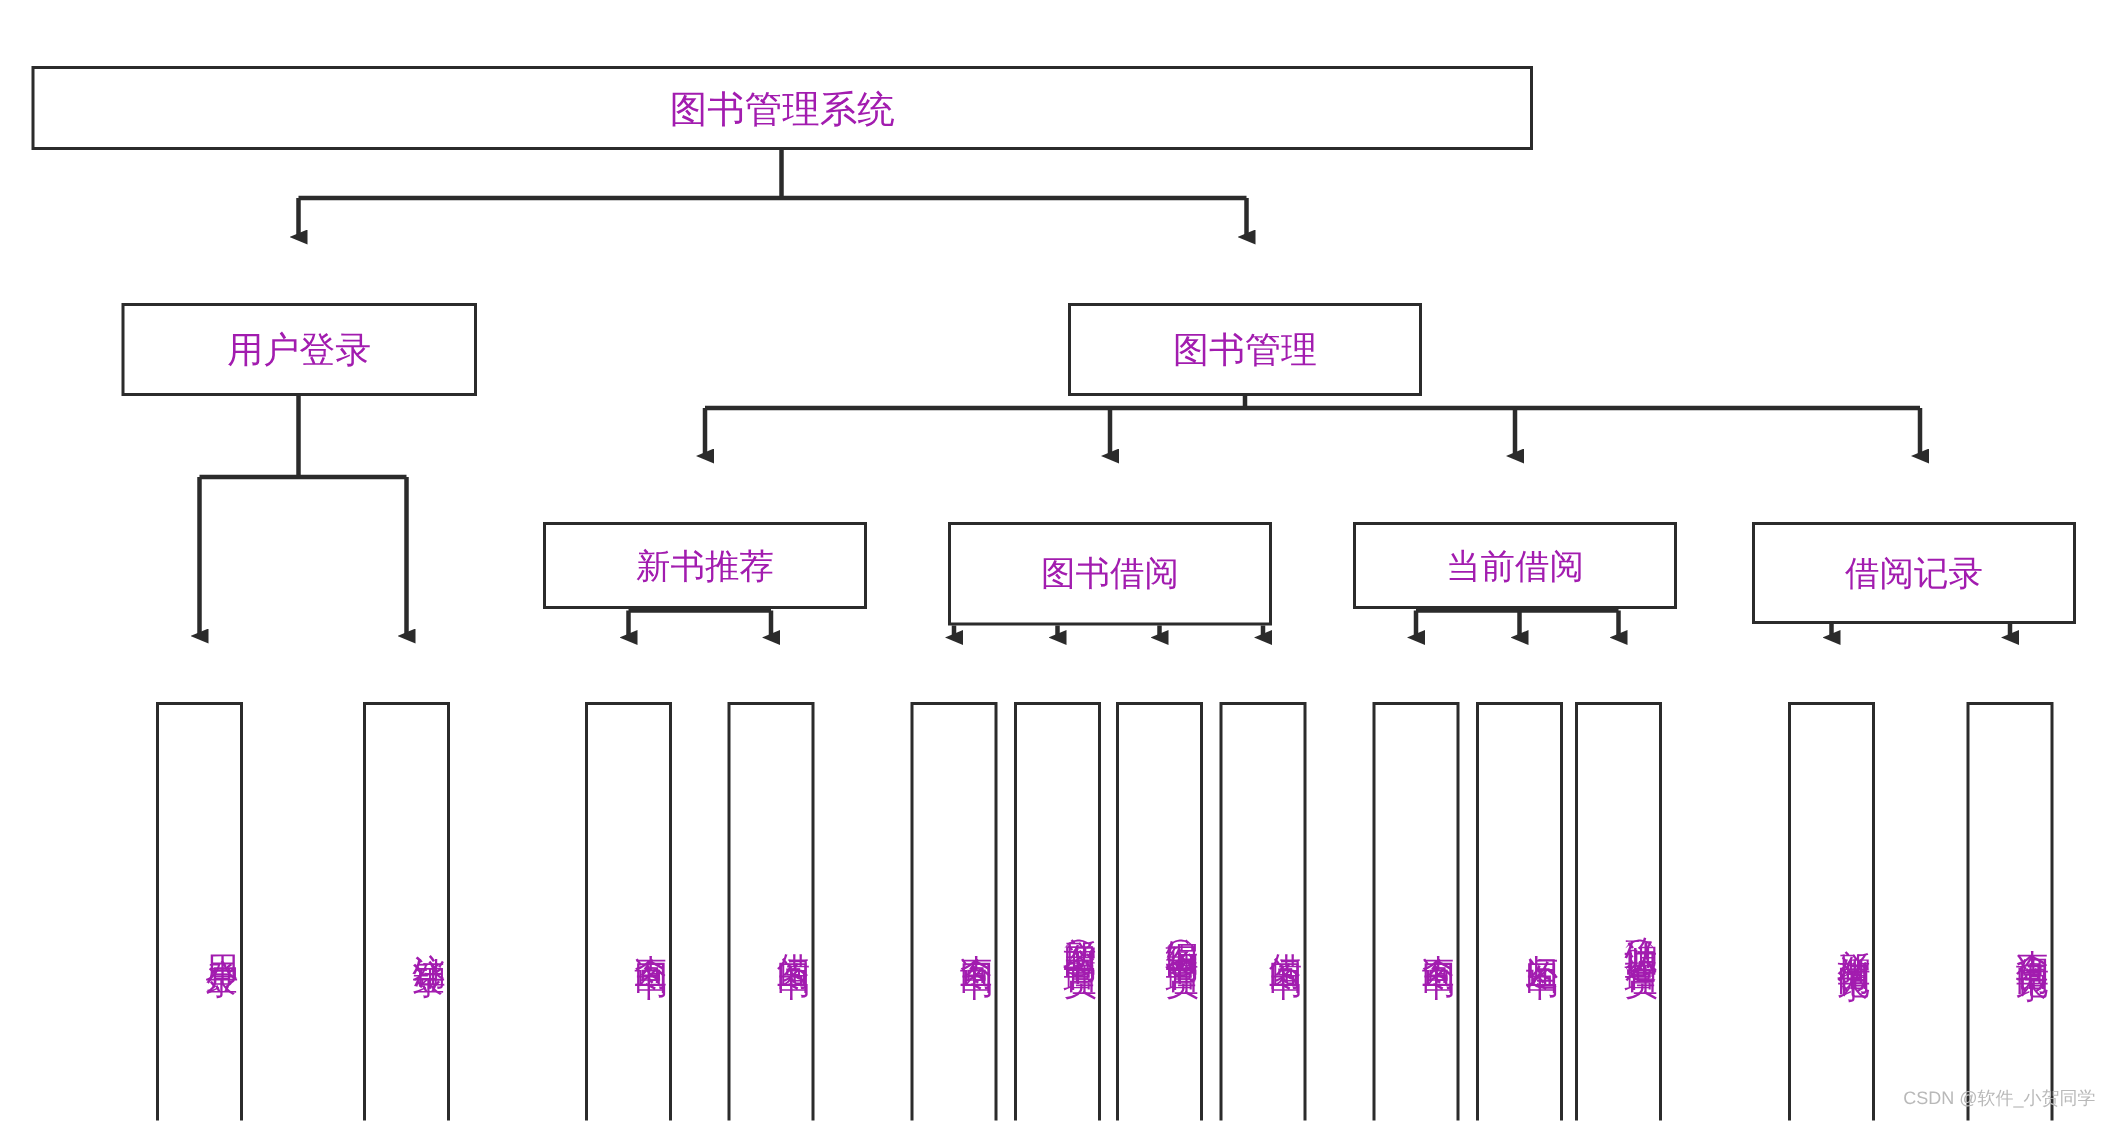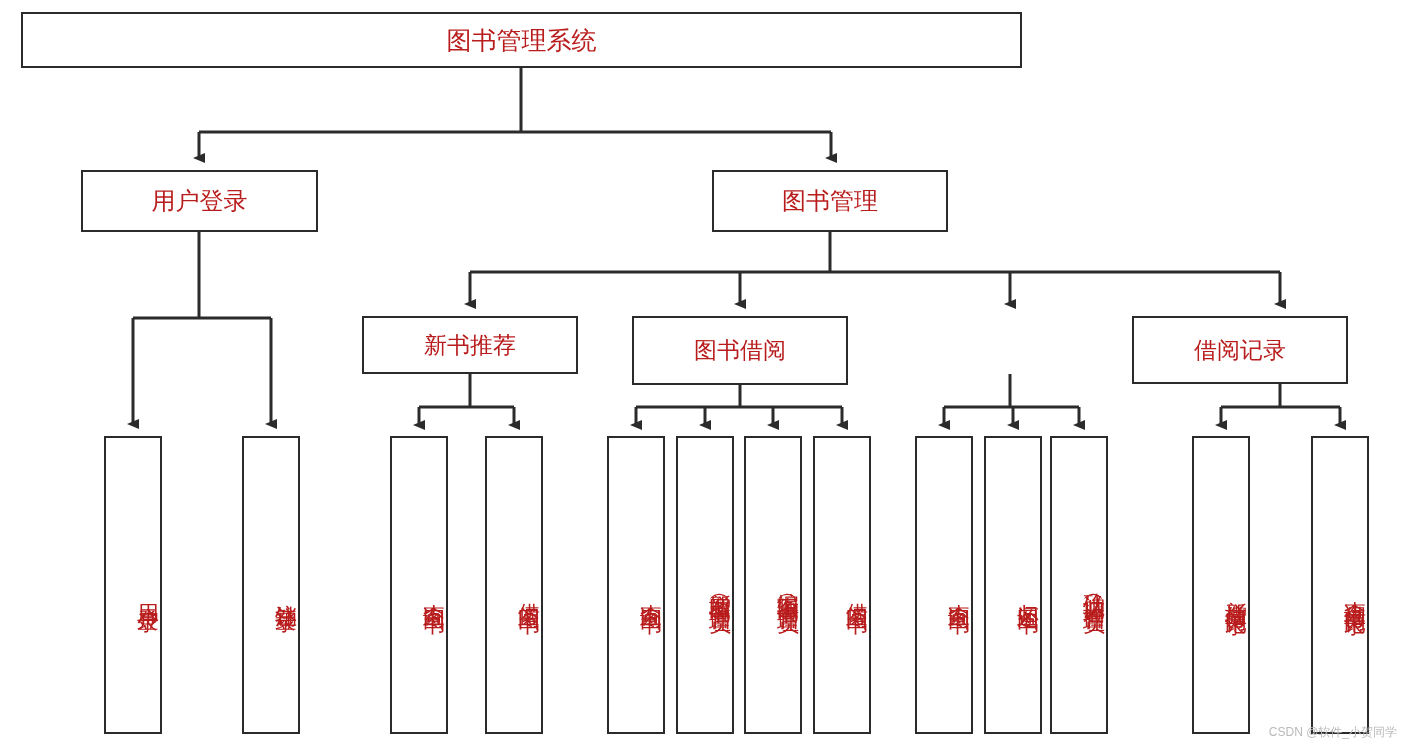--- a/index.html
+++ b/index.html
@@ -13,22 +13,23 @@
   }
   #diagram{position:absolute;left:0;top:0;width:1405px;height:747px;}
   .node{
     position:absolute;
     box-sizing:border-box;
     background:#ffffff;
     border:2.5px solid #2b2b2b;
     display:flex;
     align-items:center;
     justify-content:center;
-    color:#b91c1c;
+    color:#a21caf;
     z-index:3;
+    margin-top:32px;
   }
   .node.root{font-size:25px;}
   .node.lvl1{font-size:24px;}
   .node.lvl2{font-size:23px;}
   .node.leaf{
     font-size:22px;
     writing-mode:vertical-rl;
     text-orientation:upright;
     letter-spacing:3px;
     align-items:flex-start;
@@ -119,21 +120,24 @@
   <div class="node lvl1" style="left:712px;top:170px;width:236px;height:62px;">
     <span class="label">图书管理</span>
   </div>
 
   <div class="node lvl2" style="left:362px;top:316px;width:216px;height:58px;">
     <span class="label">新书推荐</span>
   </div>
   <div class="node lvl2" style="left:632px;top:316px;width:216px;height:69px;">
     <span class="label">图书借阅</span>
   </div>
-  <div class="node lvl2" style="left:1132px;top:316px;width:216px;height:68px;font-family:Liberation Mono, monospace;">
+  <div class="node lvl2" style="left:902px;top:316px;width:216px;height:58px;">
+    <span class="label">当前借阅</span>
+  </div>
+  <div class="node lvl2" style="left:1168px;top:316px;width:216px;height:68px;font-family:Liberation Mono, monospace;">
     <span class="label">借阅记录</span>
   </div>
 
   <div class="node leaf" style="left:104px;top:436px;width:58px;height:298px;">
     <span class="label">用户登录</span>
   </div>
   <div class="node leaf" style="left:242px;top:436px;width:58px;height:298px;">
     <span class="label">注销登录</span>
   </div>
 

